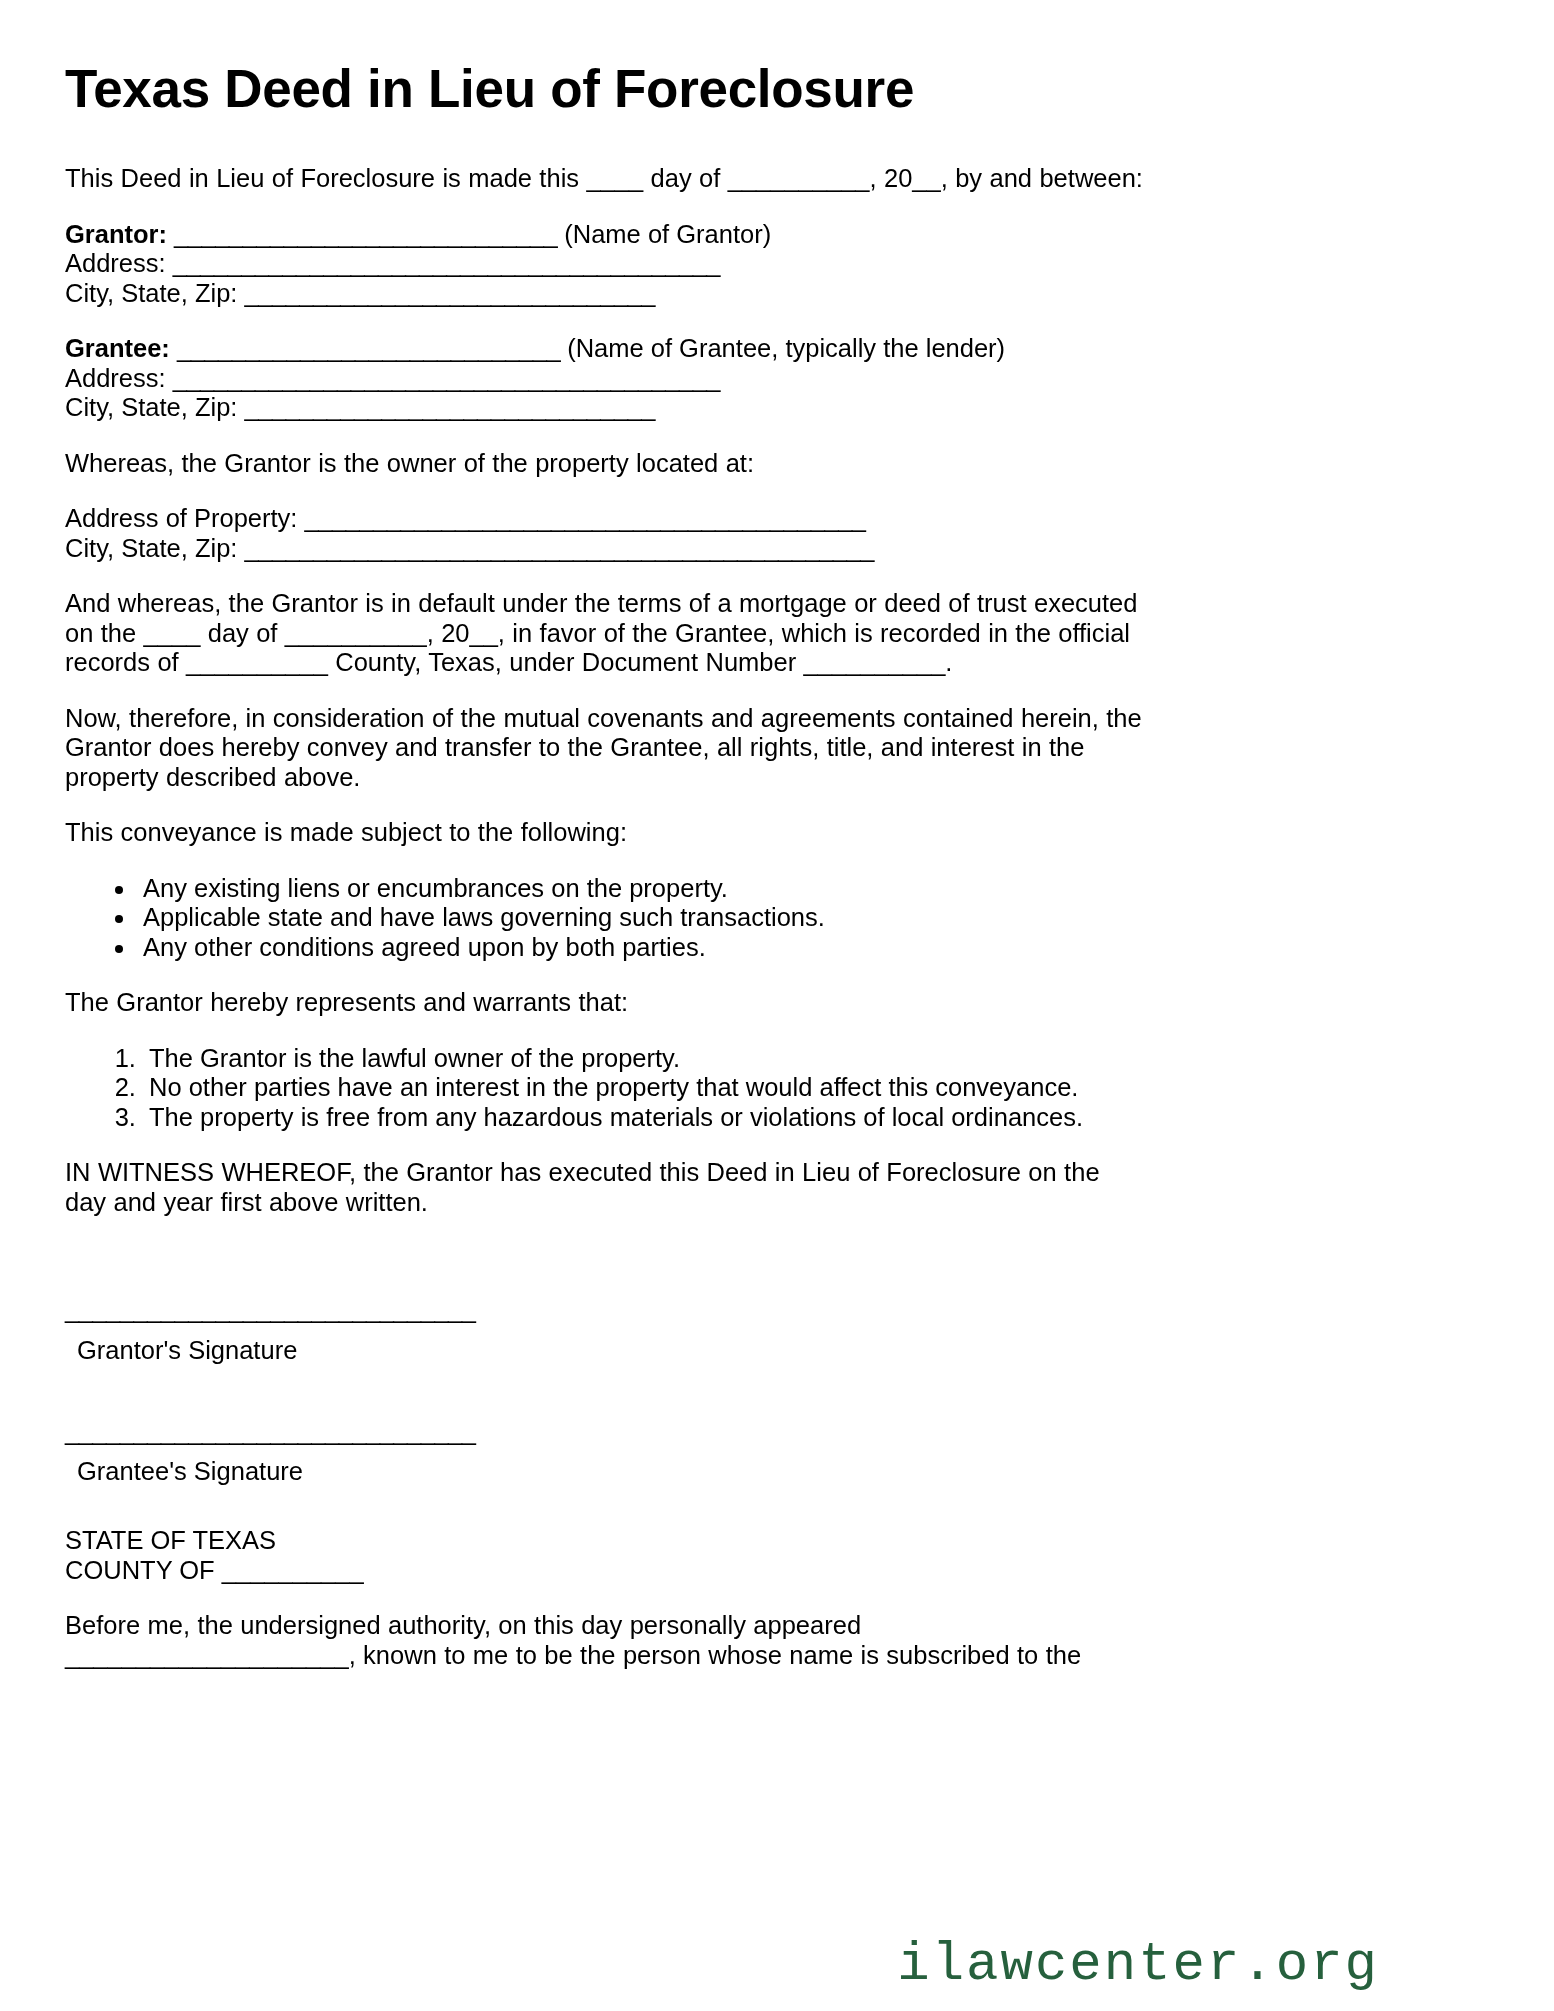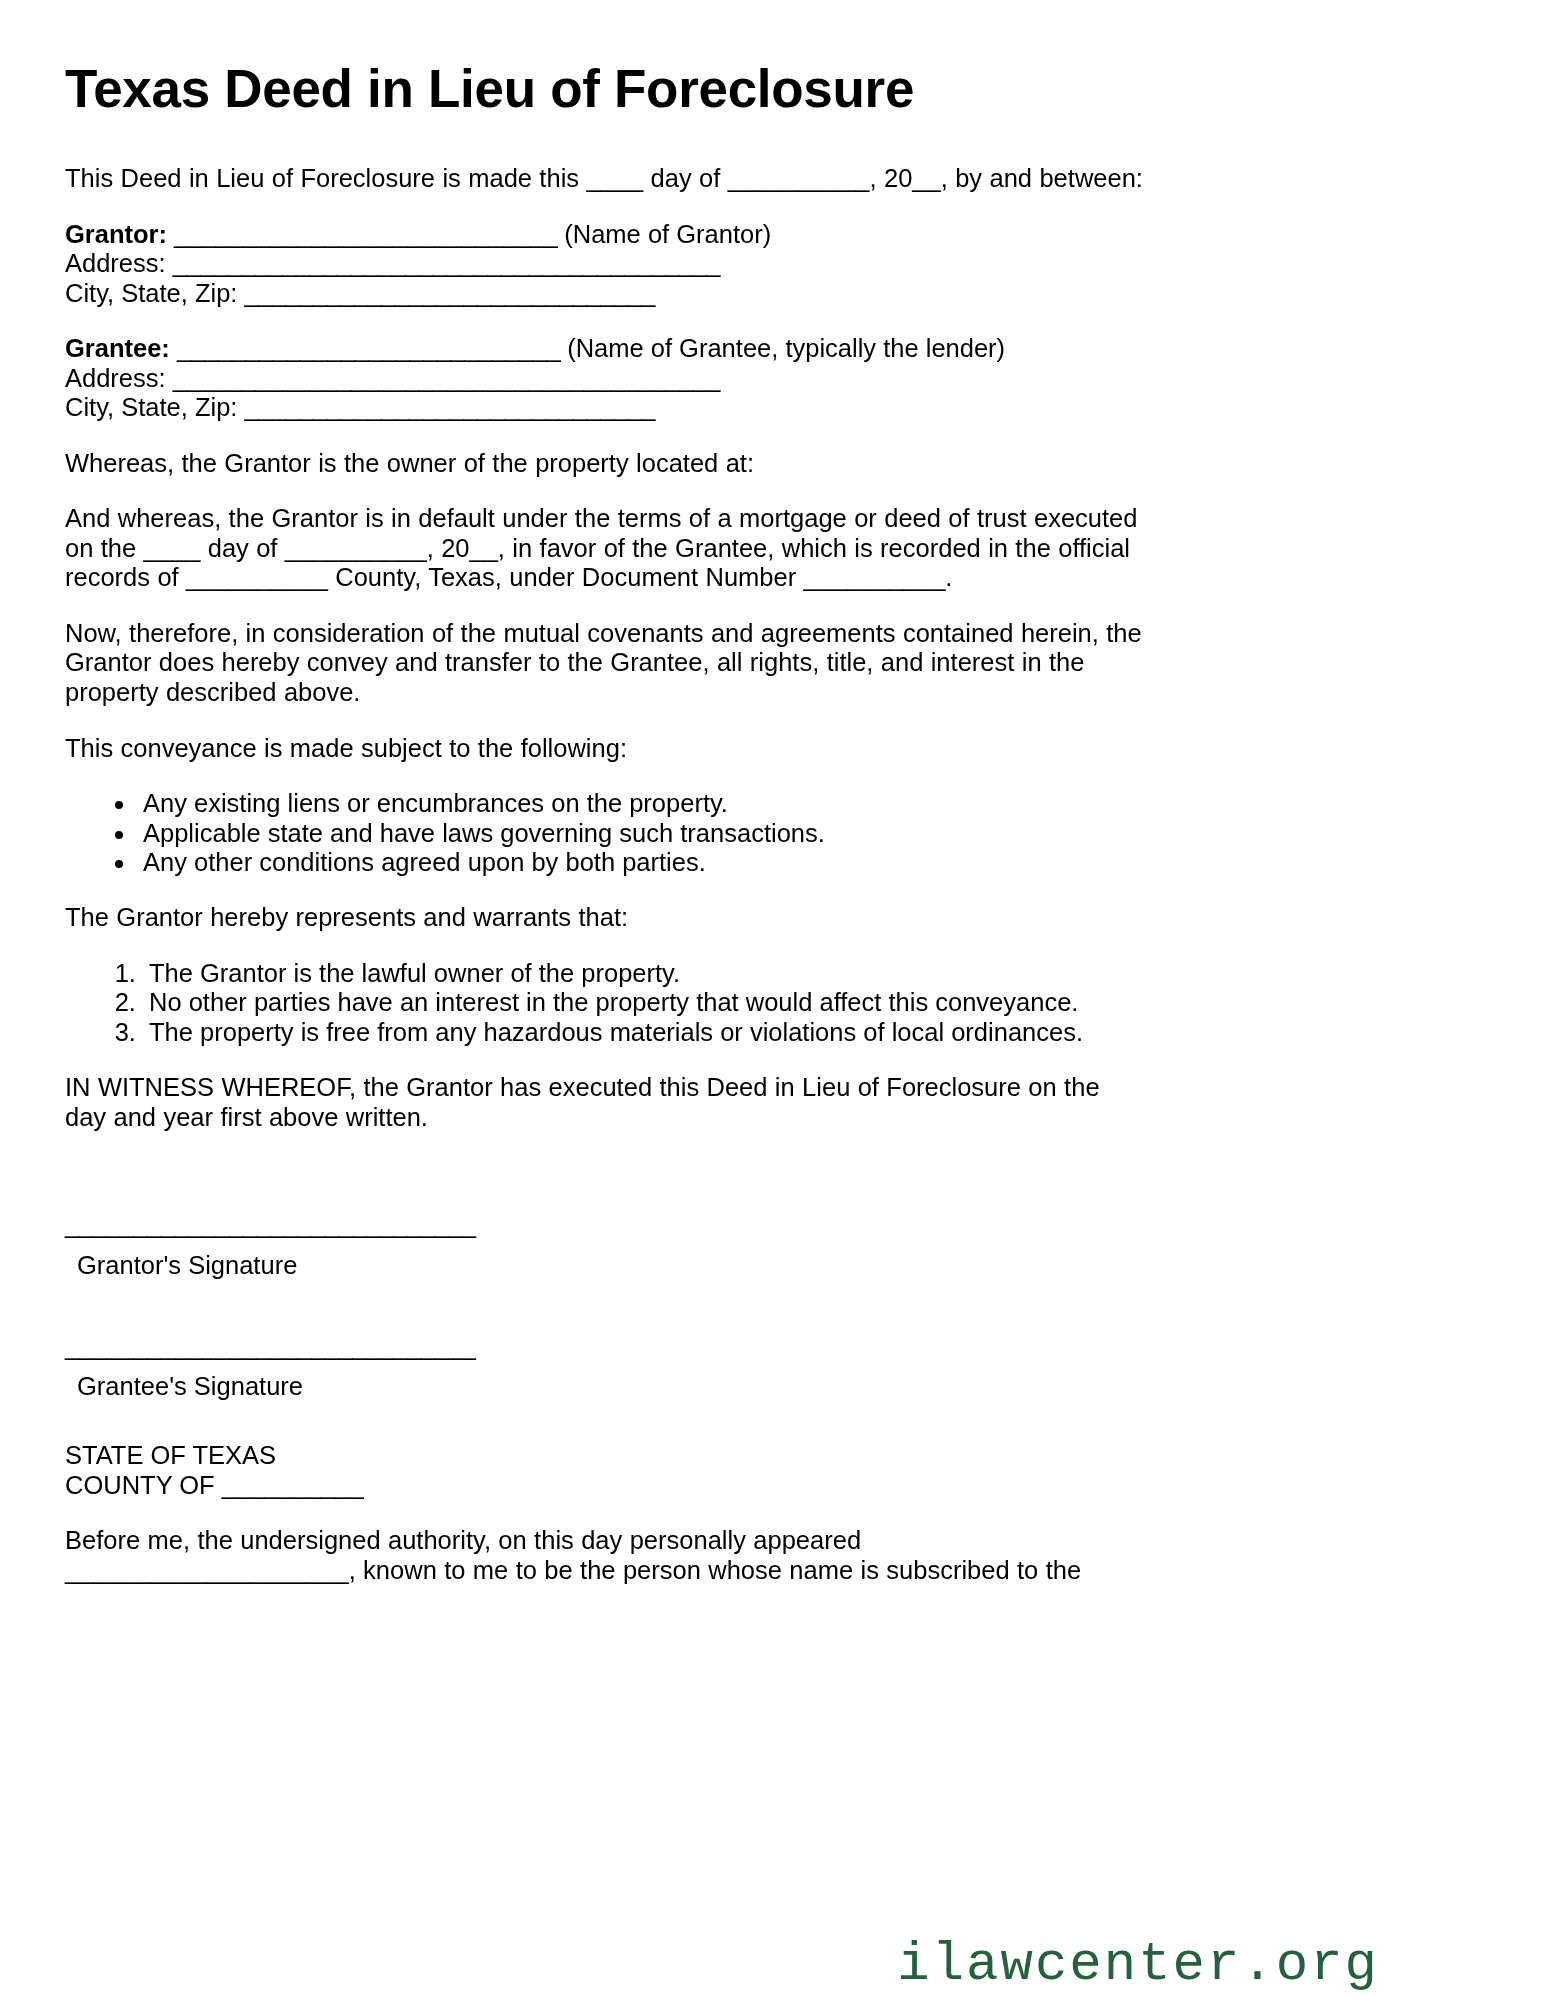--- a/index.html
+++ b/index.html
@@ -158,20 +158,26 @@
         <span>Address:</span><span> </span><span class="blank">________________________________________</span>
       </p>
       <p class="line">
         <span>City, State, Zip:</span><span> </span><span class="blank">______________________________</span>
       </p>
     </div>
 
     <p class="para">Whereas, the Grantor is the owner of the property located at:</p>
 
     <div class="block">
+      <p class="line">
+        <span>Address of Property:</span><span> </span><span class="blank">_________________________________________</span>
+      </p>
+      <p class="line">
+        <span>City, State, Zip:</span><span> </span><span class="blank">______________________________________________</span>
+      </p>
     </div>
 
     <p class="para">And whereas, the Grantor is in default under the terms of a mortgage or deed of trust executed on the ____ day of __________, 20__, in favor of the Grantee, which is recorded in the official records of __________ County, Texas, under Document Number __________.</p>
 
     <p class="para">Now, therefore, in consideration of the mutual covenants and agreements contained herein, the Grantor does hereby convey and transfer to the Grantee, all rights, title, and interest in the property described above.</p>
 
     <p class="para">This conveyance is made subject to the following:</p>
 
     <ul class="bullets">
       <li>Any existing liens or encumbrances on the property.</li>

